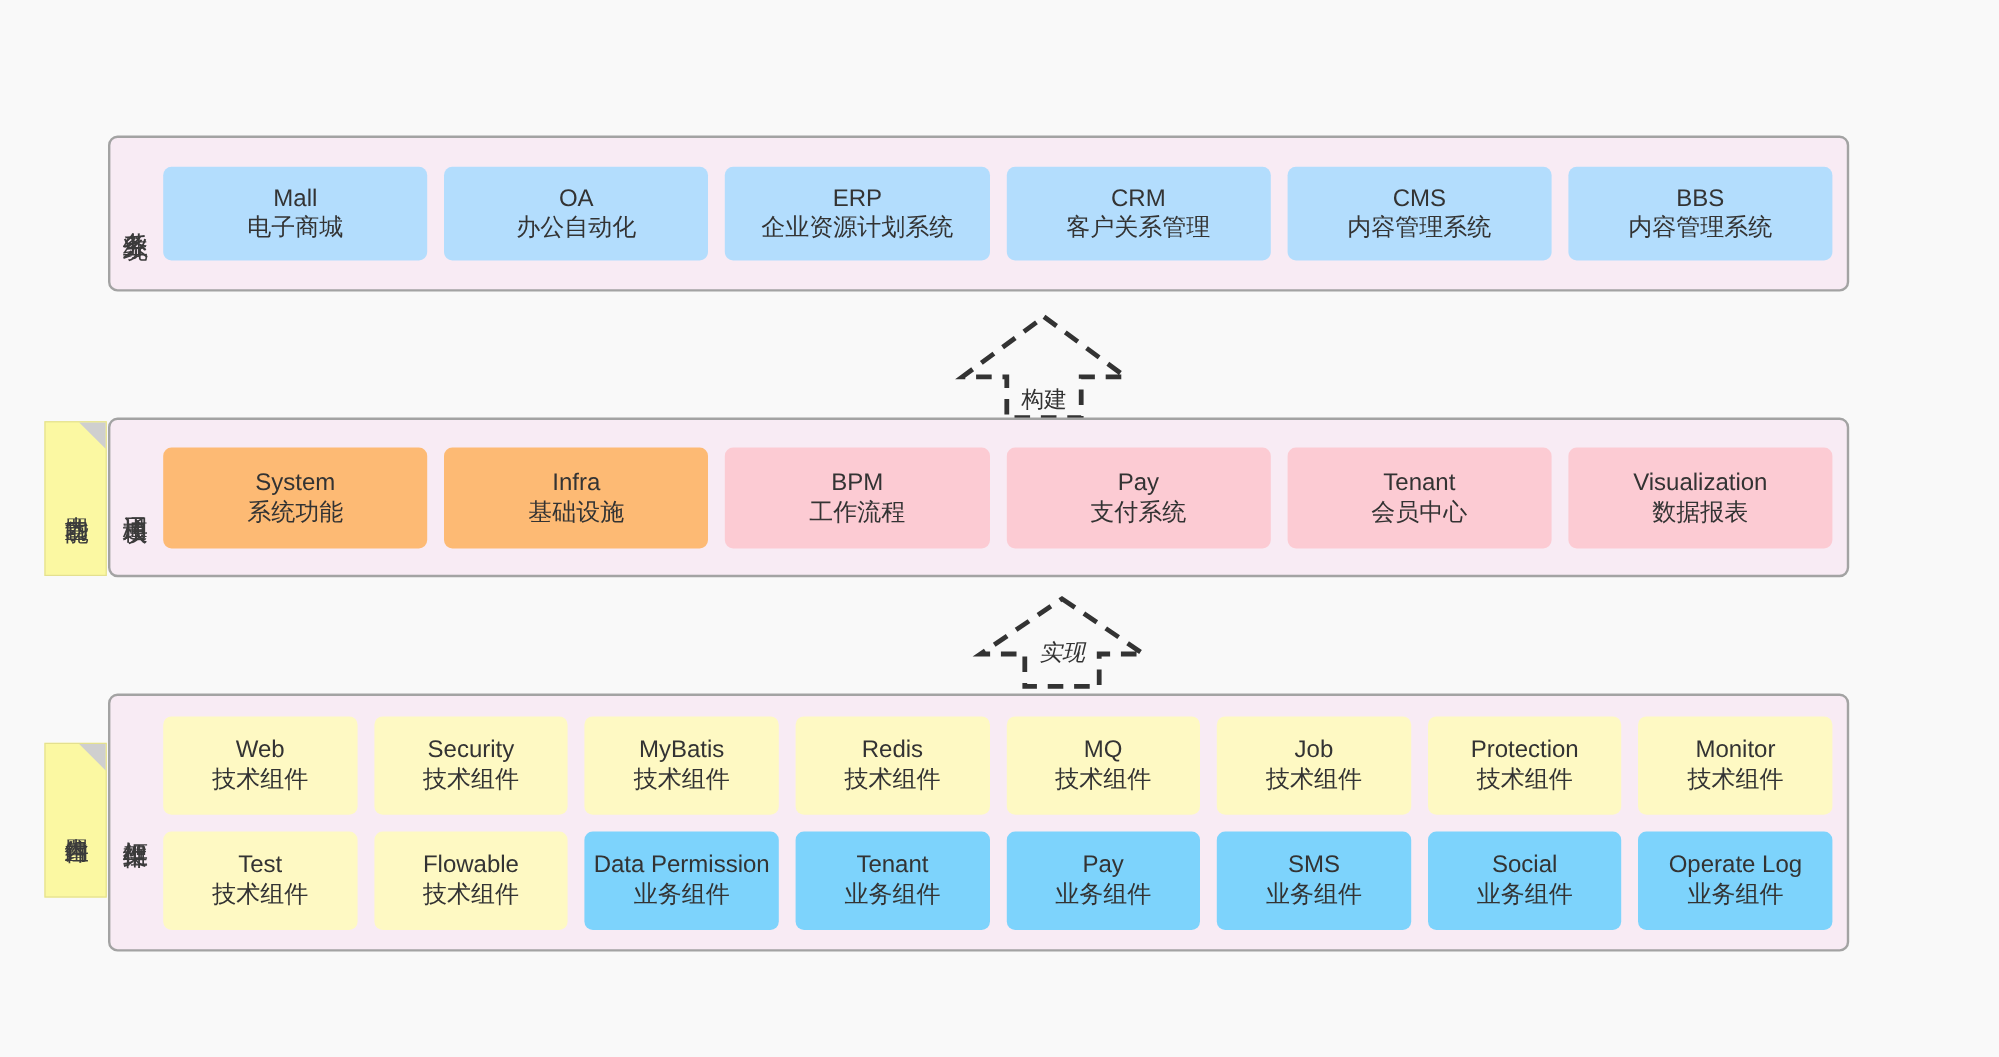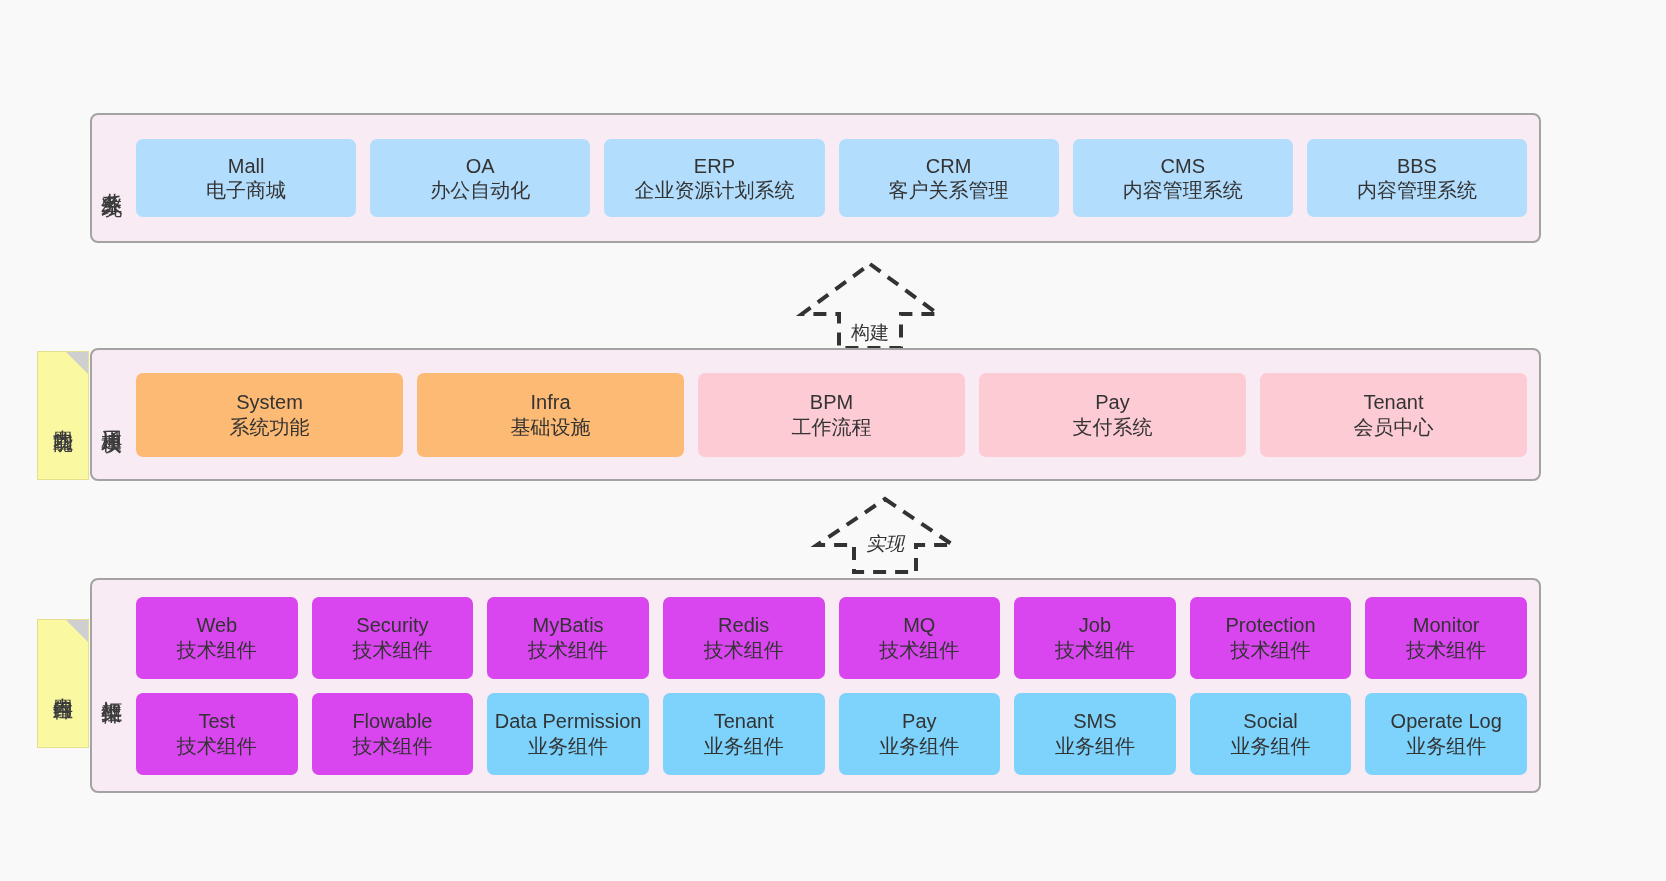--- a/index.html
+++ b/index.html
@@ -85,21 +85,21 @@
 
   
   .layer-biz   .card { height: 78px; }
   .layer-mod   .card { height: 84px; }
   .layer-frame .card { height: 82px; }
 
   
   .c-blue       { background: #b3ddfd; }
   .c-red        { background: #fdba74; }
   .c-pink       { background: #fccbd3; }
-  .c-green      { background: #d946ef; }
+  .c-green      { background: #fef9c3; }
   .c-lightgreen { background: #7dd3fc; }
 
   
   .note {
     position: absolute;
     box-sizing: border-box;
     background: #fbf8a2;
     border: 1px solid #e4e08f;
     display: flex;
     align-items: center;
@@ -200,20 +200,24 @@
           <span class="t2">工作流程</span>
         </div>
         <div class="card c-pink">
           <span class="t1">Pay</span>
           <span class="t2">支付系统</span>
         </div>
         <div class="card c-pink">
           <span class="t1">Tenant</span>
           <span class="t2">会员中心</span>
         </div>
+        <div class="card c-pink">
+          <span class="t1">Visualization</span>
+          <span class="t2">数据报表</span>
+        </div>
       </div>
     </div>
   </div>
 
   <div class="arrow" style="left:810px; top:493px; width:150px; height:83px;">
     <svg width="150" height="83" viewBox="0 0 150 83" aria-hidden="true">
       <path d="M 75 6 L 143 52 L 106 52 L 106 79 L 44 79 L 44 52 L 7 52 Z" fill="none" stroke="#333333" stroke-width="4" stroke-dasharray="13 9" stroke-linejoin="miter"></path>
     </svg>
     <div class="arrow-label" style="left:34px; top:38px; width:82px; text-align:center;font-style:italic;">实现</div>
   </div>

